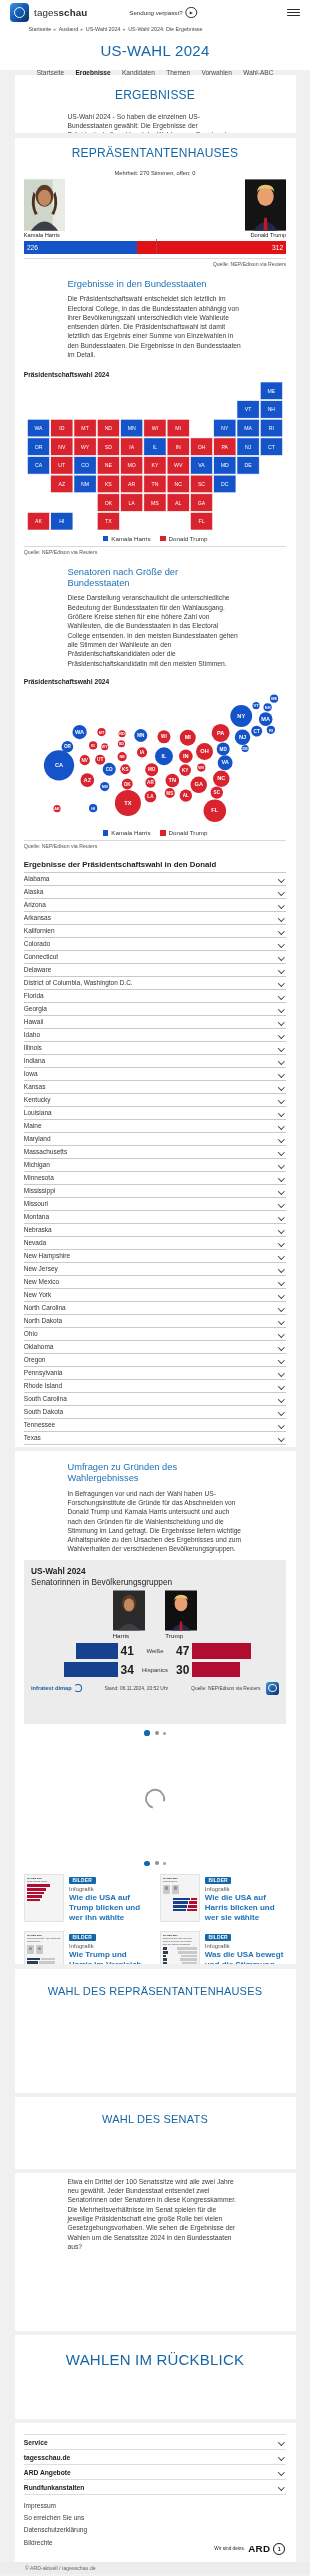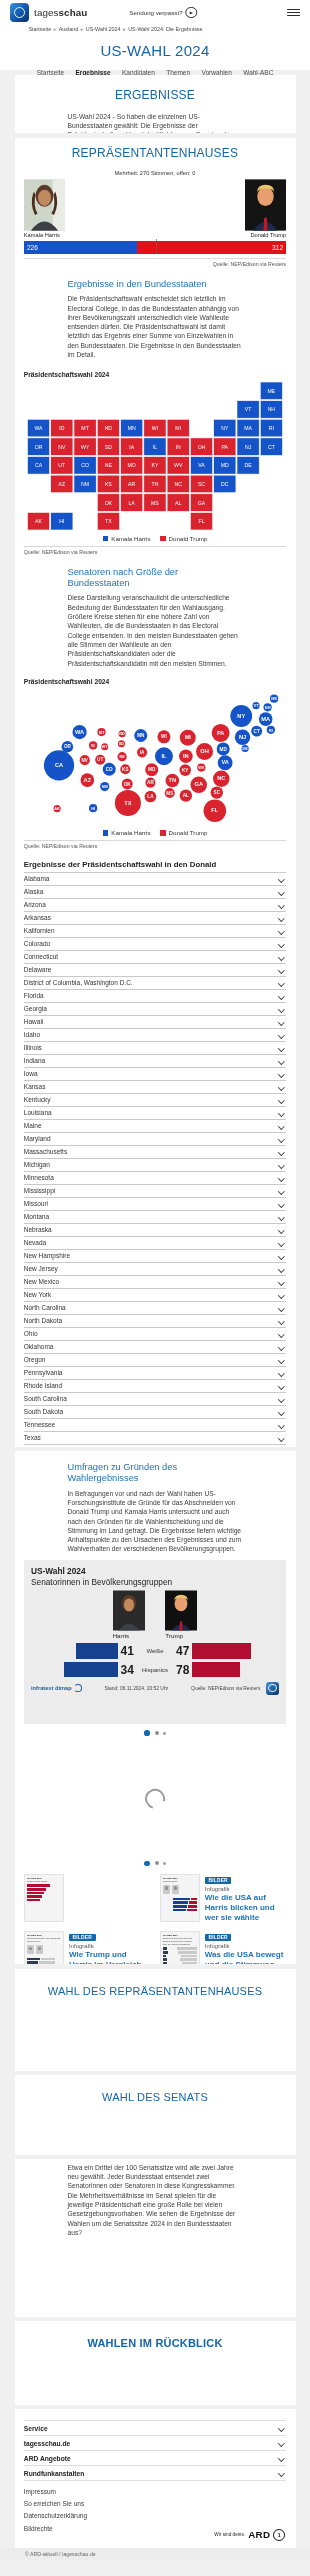--- a/index.html
+++ b/index.html
@@ -843,21 +843,21 @@
           <div class="db-r">
             <div class="dbar" style="width: 59px; background: rgb(176, 13, 48);"></div>
           </div>
         </div>
         <div class="demo-row">
           <div class="db-l">
             <div class="dbar" style="width: 54px; background: rgb(21, 65, 143);"></div>
           </div>
           <div class="dnum">34</div>
           <div class="dlab">Hispanics</div>
-          <div class="dnum">78</div>
+          <div class="dnum">30</div>
           <div class="db-r">
             <div class="dbar" style="width: 48px; background: rgb(176, 13, 48);"></div>
           </div>
         </div>
       </div>
     <div class="panel-foot">
       <span class="ifd">
           <span>infratest dimap</span>
           <span class="arc"></span>
         </span>
@@ -897,20 +897,21 @@
           <div class="mini-row">
             <span class="mini-bar" style="width: 17.6px; background: rgb(176, 13, 48);"></span>
           </div>
           <div class="mini-row">
             <span class="mini-bar" style="width: 15.5px; background: rgb(176, 13, 48);"></span>
           </div>
           <div class="mini-row">
             <span class="mini-bar" style="width: 13.4px; background: rgb(176, 13, 48);"></span>
           </div>
         </div>
+        <div class="tsr-body"><span class="badge">BILDER</span><div class="tsr-cat">Infografik</div><div class="tsr-title">Wie die USA auf Trump blicken und wer ihn wählte</div></div>
       </article>
       <article class="teaser">
         <div class="thumb">
           <div class="tt">US-Wahl 2024</div>
           <div class="ts">Profilvergleich</div>
           <div><span class="mini-ph"></span><span class="mini-ph"></span></div>
           <div class="mini-row">
             <span class="mini-bar" style="width: 17.6px; background: rgb(21, 65, 143); margin-left: auto;"></span>
             <span class="mini-bar" style="width: 5.2px; background: rgb(176, 13, 48);"></span>
           </div>
@@ -968,34 +969,34 @@
           <div class="mini-row">
             <span class="mini-bar" style="width: 4.1px; background: rgb(46, 61, 79);"></span>
             <span class="mini-bar" style="width: 14.5px; background: rgb(201, 201, 201); margin-left: auto;"></span>
           </div>
         </div>
         <div class="tsr-body"><span class="badge">BILDER</span><div class="tsr-cat">Infografik</div><div class="tsr-title">Was die USA bewegt und die Stimmung prägt</div></div>
       </article>
     </div>
 </section>
 
-<section class="card big-card" style="height:102px;">
+<section class="card big-card" style="height:124px;">
   <h2 class="sec-title" style="font-size:11px;">WAHL DES REPRÄSENTANTENHAUSES</h2>
 </section>
 
-<section class="card big-card" style="height:80px;">
+<section class="card big-card" style="height:72px;">
   <h2 class="sec-title" style="font-size:11px;">WAHL DES SENATS</h2>
 </section>
 
 <section class="card pad" style="height:158px;">
   <p class="copy">Etwa ein Drittel der 100 Senatssitze wird alle zwei Jahre neu gewählt. Jeder Bundesstaat entsendet zwei Senatorinnen oder Senatoren in diese Kongresskammer. Die Mehrheitsverhältnisse im Senat spielen für die jeweilige Präsidentschaft eine große Rolle bei vielen Gesetzgebungsvorhaben. Wie sehen die Ergebnisse der Wahlen um die Senatssitze 2024 in den Bundesstaaten aus?</p>
 </section>
 
 <section class="card big-card" style="height:84px;">
-  <h2 class="sec-title" style="font-size:11px;font-weight:bold;">WAHLEN IM RÜCKBLICK</h2>
+  <h2 class="sec-title" style="font-size:15px;">WAHLEN IM RÜCKBLICK</h2>
 </section>
 
 <footer class="card pad" id="card-footer">
   <div class="f-acc" id="footer-acc">
       <div class="f-row">
         <span>Service</span>
         <span class="chev"></span>
       </div>
       <div class="f-row">
         <span>tagesschau.de</span>

